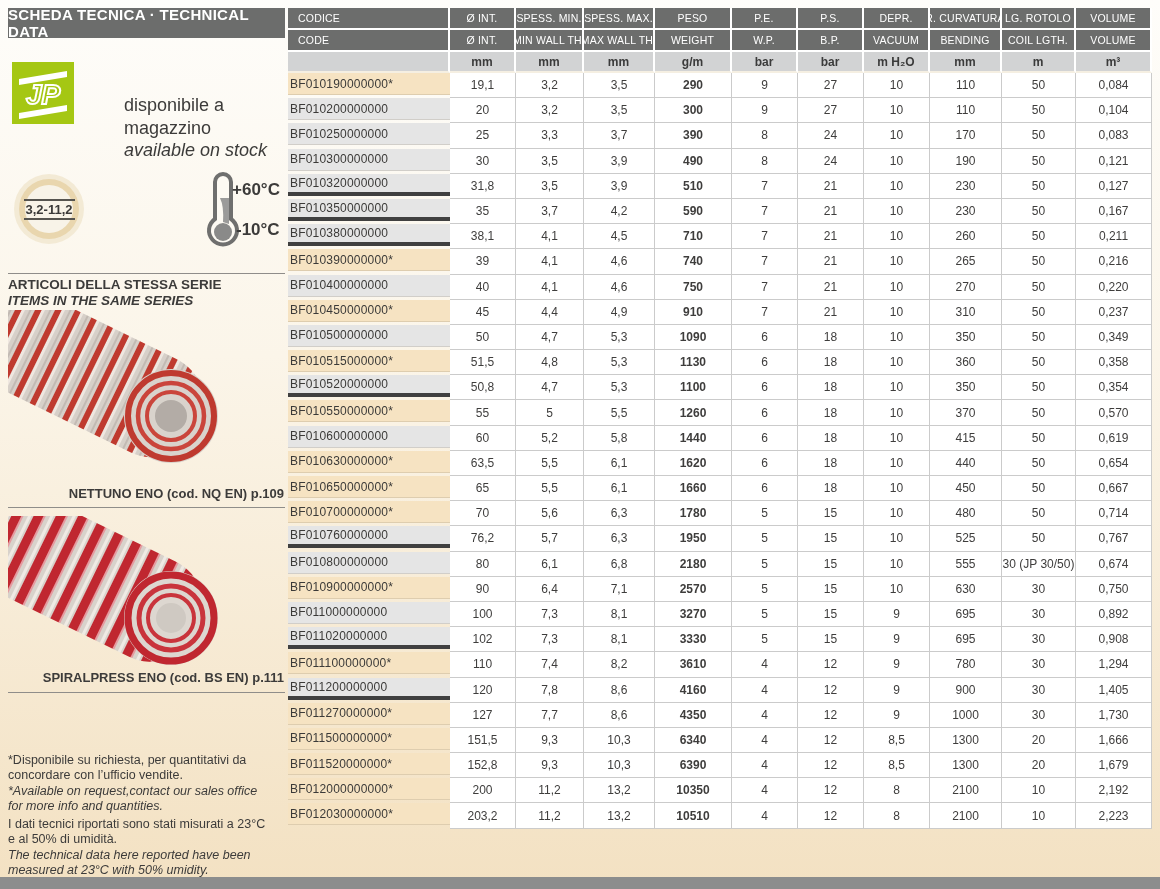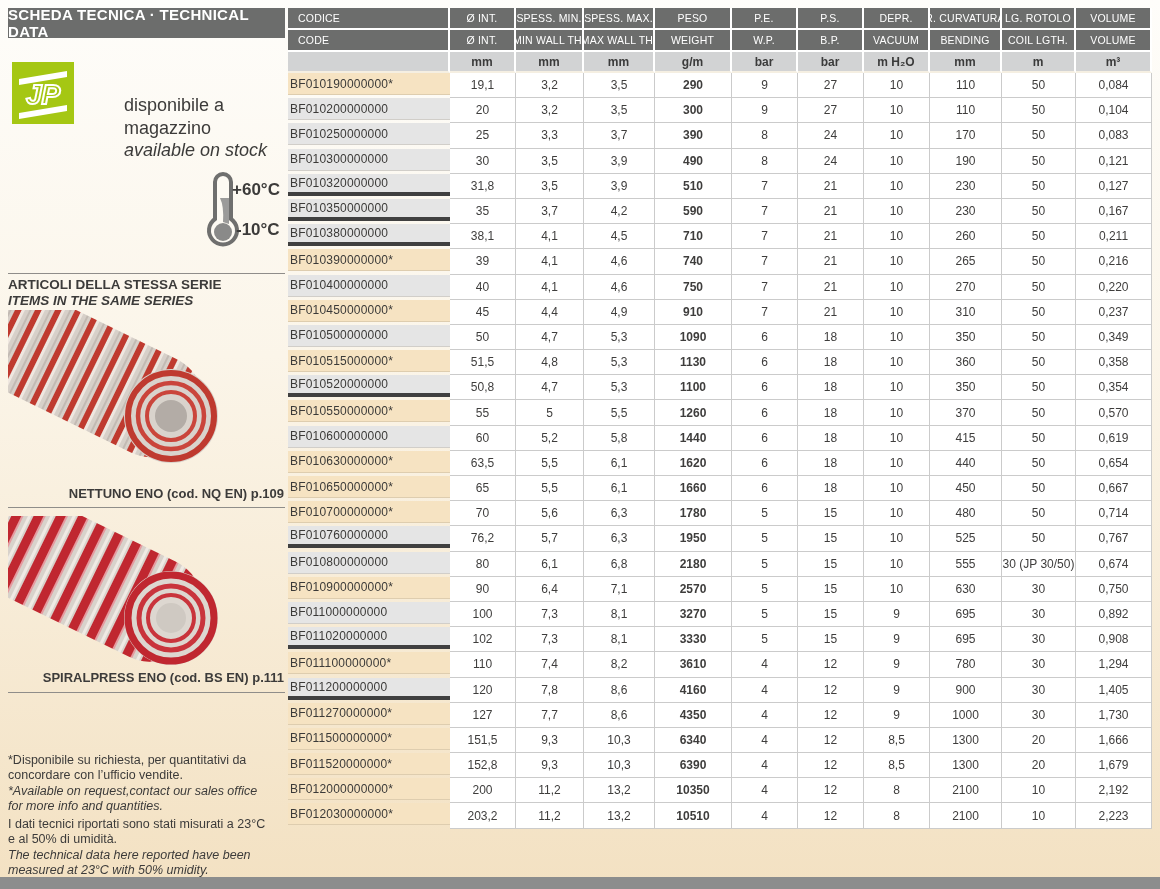--- a/index.html
+++ b/index.html
@@ -112,20 +112,27 @@
         <polygon points="7,51 55,43 55,49 7,57" fill="#fff"></polygon>
         <text x="31" y="42" text-anchor="middle" font-family="Liberation Sans, sans-serif" font-weight="bold" font-style="italic" font-size="28" fill="#a5c713" stroke="#fff" stroke-width="2">JP</text>
       </svg>
     </div>
 
     <div class="stock-note">
       <div class="it">disponibile a magazzino</div>
       <div class="en">available on stock</div>
     </div>
 
+    <div class="badge">
+      <div class="badge-mid">
+        <div class="badge-inner">
+          <span class="badge-text">3,2-11,2</span>
+        </div>
+      </div>
+    </div>
 
     <svg class="thermo" width="46" height="84" viewBox="0 0 46 84">
       <path d="M15 12 a8 8 0 0 1 16 0 v37 a14 14 0 1 1 -16 0 z" fill="#fdfaf3" stroke="#6f6f6e" stroke-width="4"></path>
       <circle cx="23" cy="62" r="9" fill="#8a8a89"></circle>
       <path d="M20 28 q4 8 3 24 l6 2 v-26 z" fill="#8a8a89" opacity=".85"></path>
     </svg>
     <div class="temp-max">+60°C</div>
     <div class="temp-min">-10°C</div>
 
     <div class="divider d1"></div>

